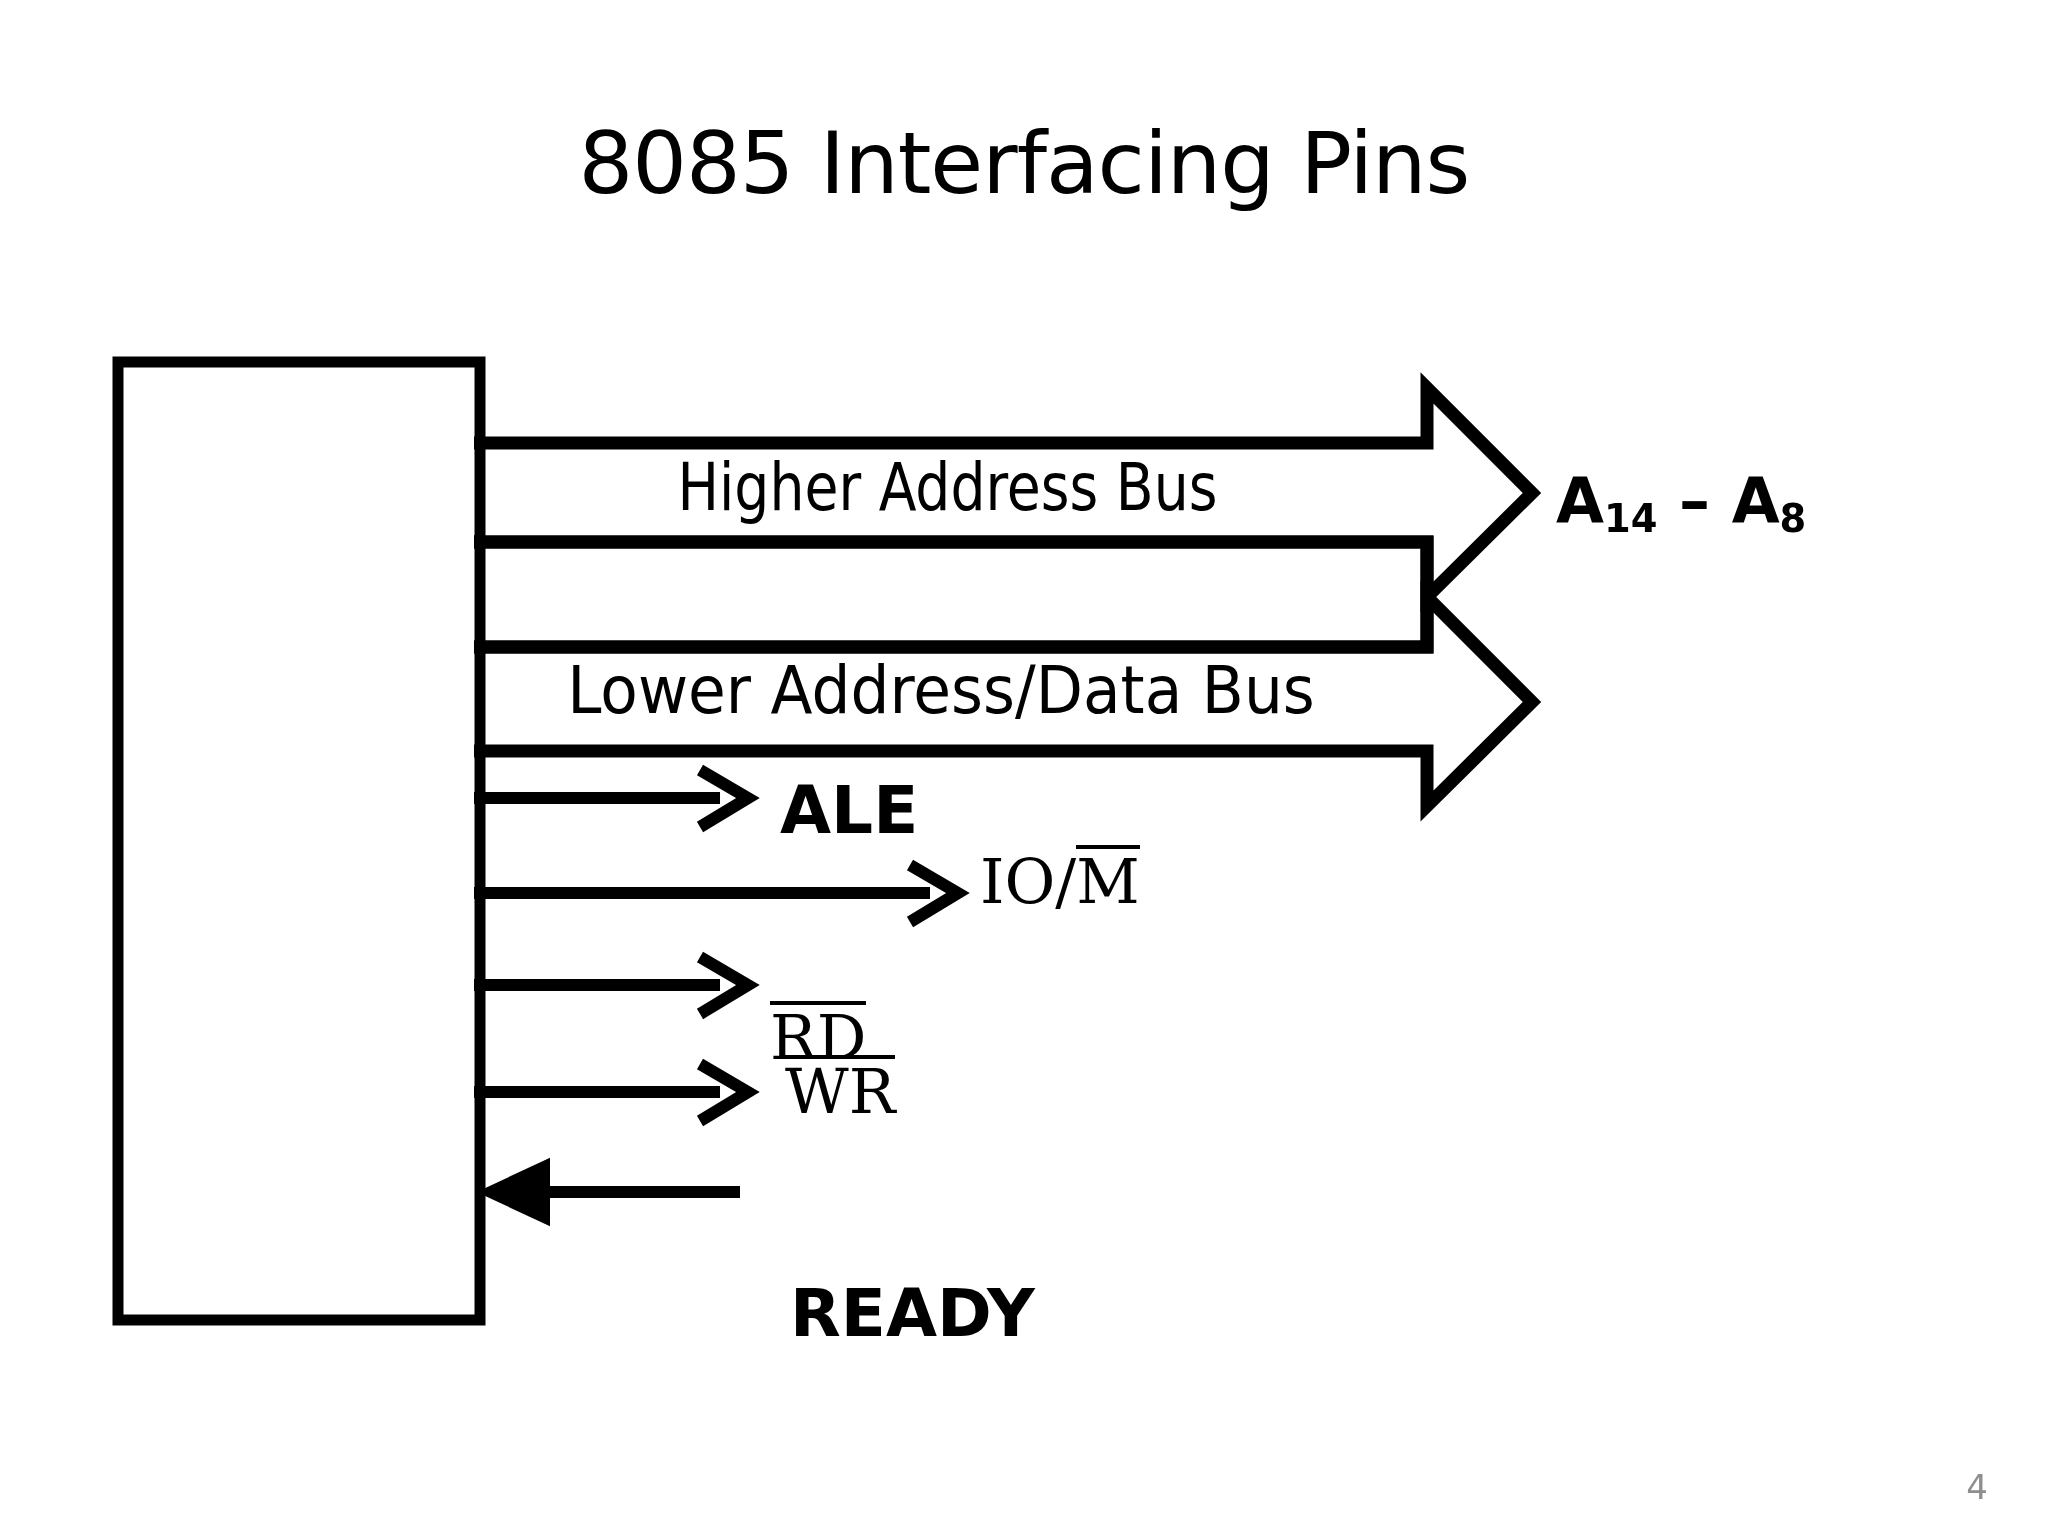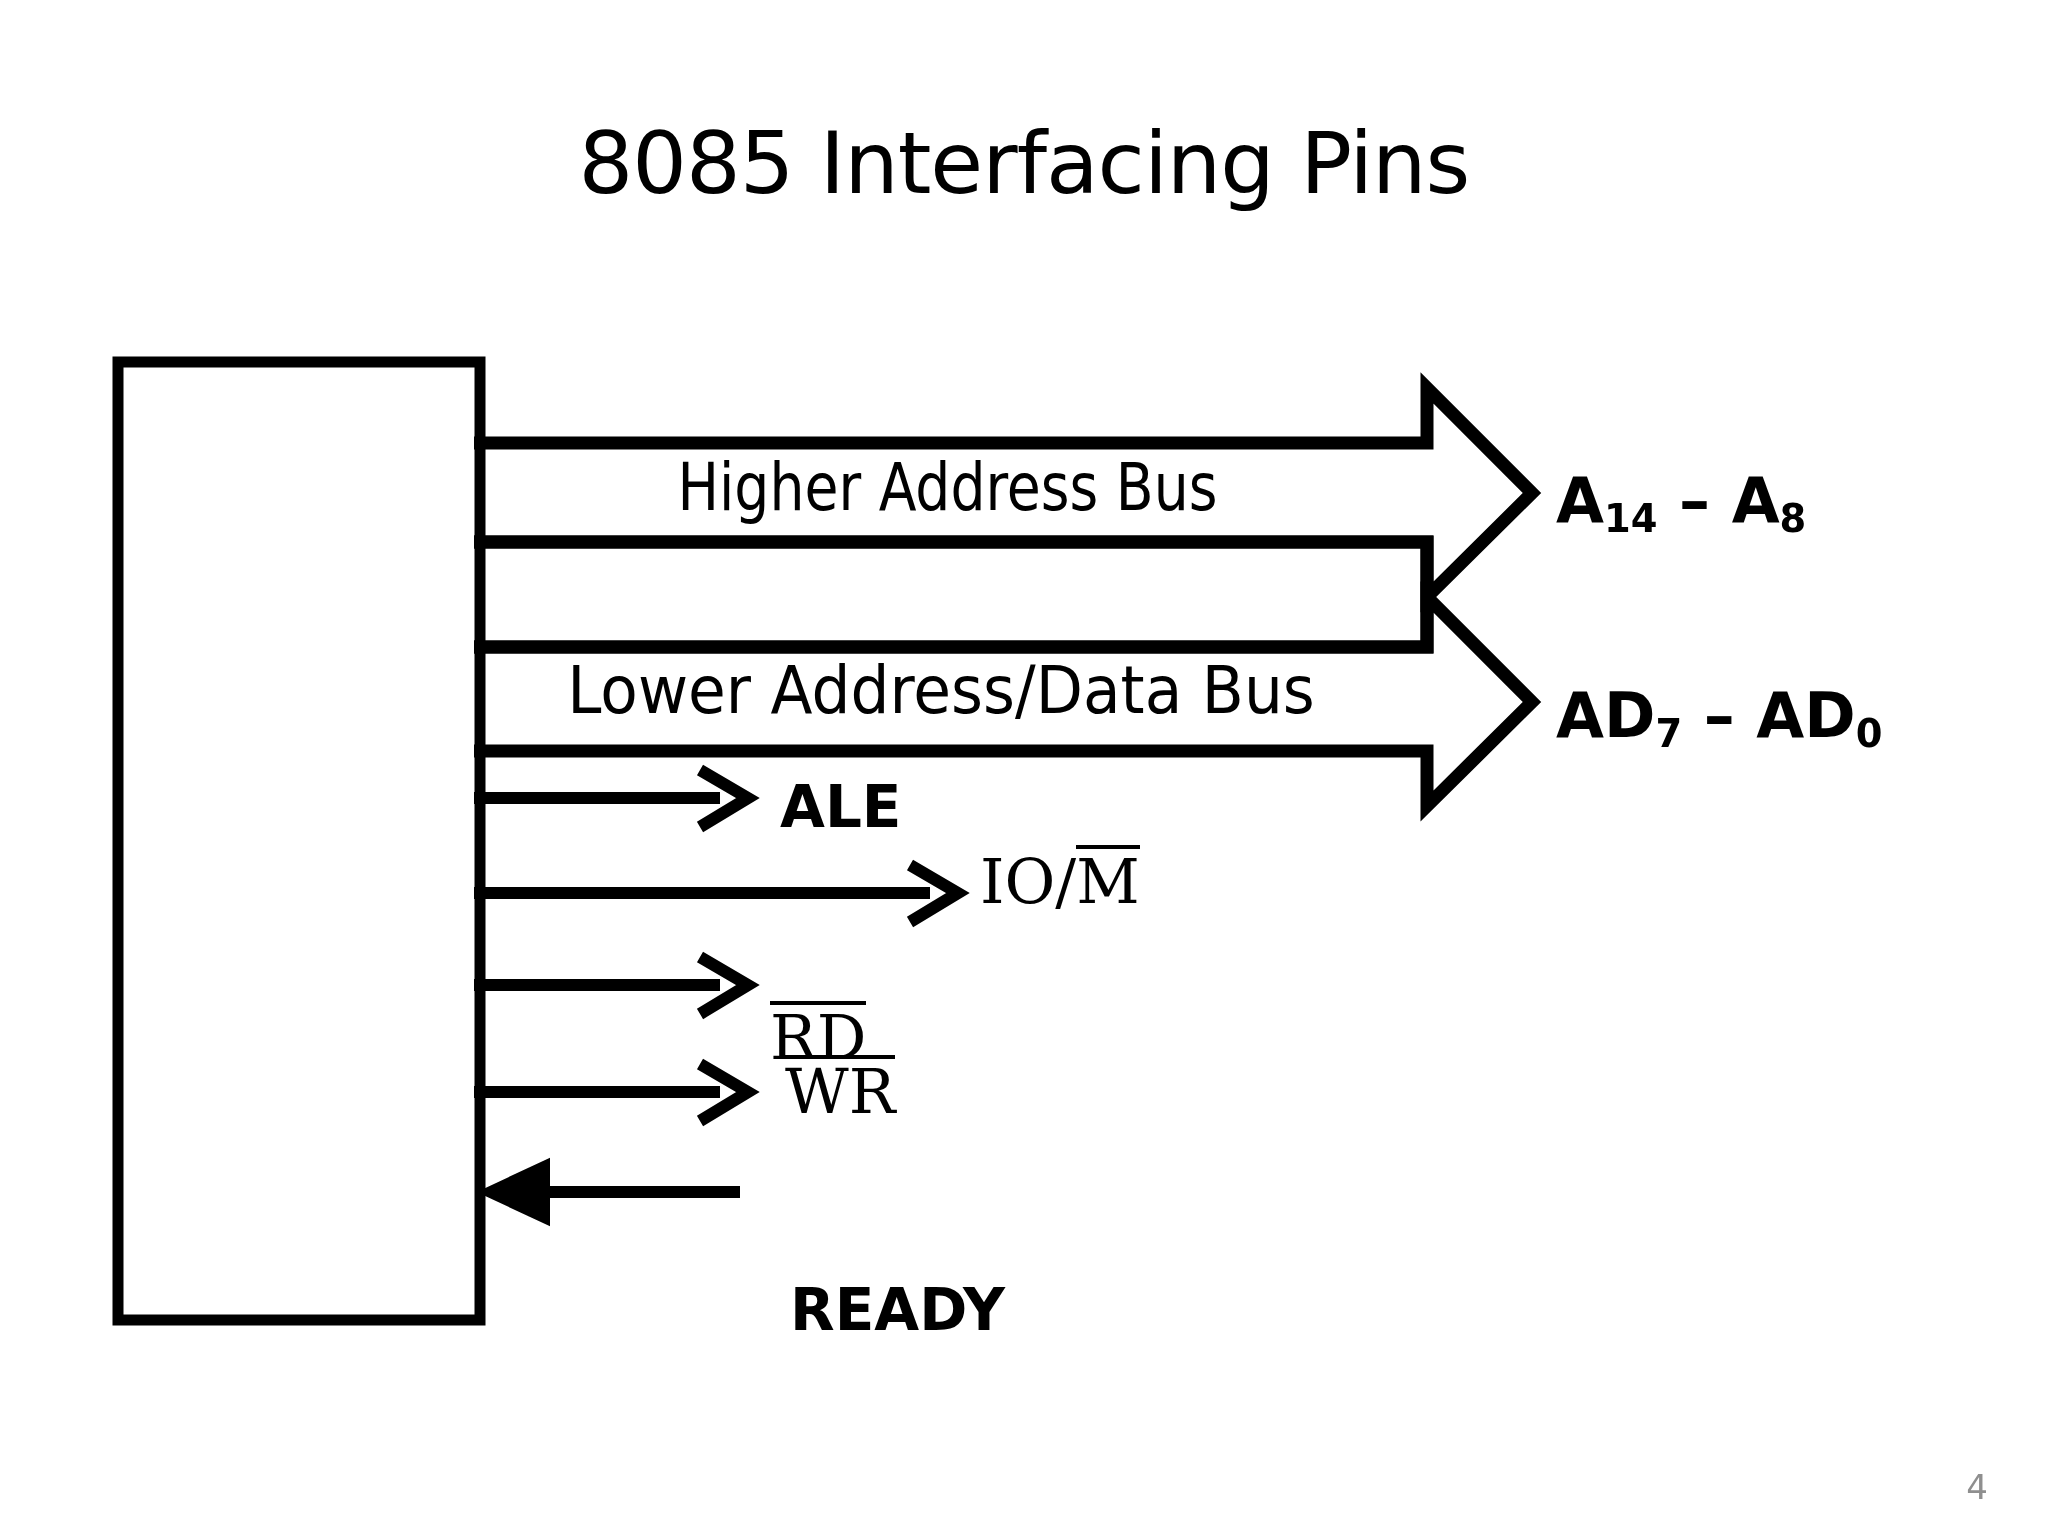--- a/index.html
+++ b/index.html
@@ -114,21 +114,21 @@
   
   .sig-label {
     position: absolute;
     white-space: nowrap;
     line-height: 1;
     color: #000000;
   }
   .sig-sans {
     font-family: "DejaVu Sans", sans-serif;
     font-weight: 700;
-    font-size: 58px;
+    font-size: 66px;
   }
   .sig-serif {
     font-family: "DejaVu Serif", serif;
     font-weight: 400;
     font-size: 62px;
   }
   .ovl {
     display: inline-block;
     border-top: 4px solid #000000;
     padding-top: 2px;
@@ -189,23 +189,20 @@
 
 
   <div class="bus-label" id="bus-label-higher">Higher Address Bus</div>
 
   <div class="bus-label" id="bus-label-lower">Lower Address/Data Bus</div>
 
   <div class="pin-range" id="pin-higher">
     <span>A</span><sub>14</sub><span> – </span><span>A</span><sub>8</sub>
   </div>
 
-  <div class="pin-range" id="pin-lower">
-    <span>AD</span><sub>7</sub><span> – </span><span>AD</span><sub>0</sub>
-  </div>
 
   <div class="sig-label sig-sans" id="sig-ale">ALE</div>
 
   <div class="sig-label sig-serif" id="sig-iom"><span>IO/</span><span class="ovl">M</span></div>
 
   <div class="sig-label sig-serif" id="sig-rd"><span class="ovl">RD</span></div>
 
   <div class="sig-label sig-serif" id="sig-wr"><span class="ovl">WR</span></div>
 
   <div class="sig-label sig-sans" id="sig-ready">READY</div>

